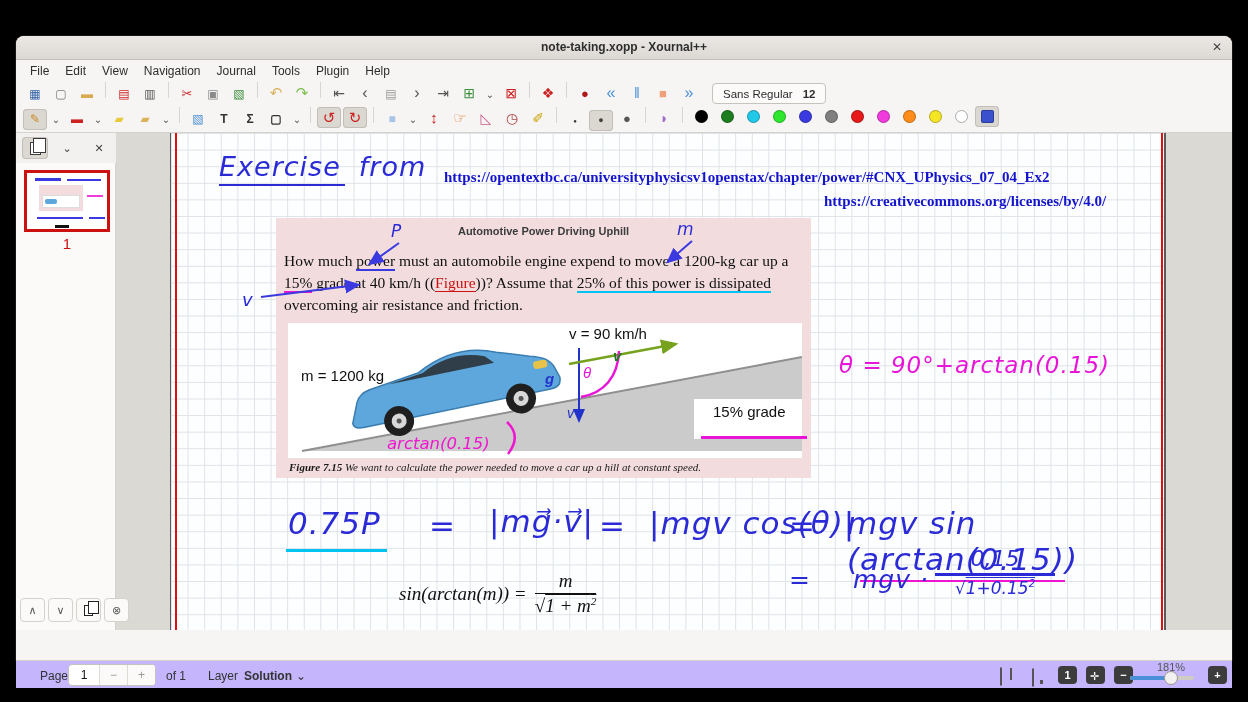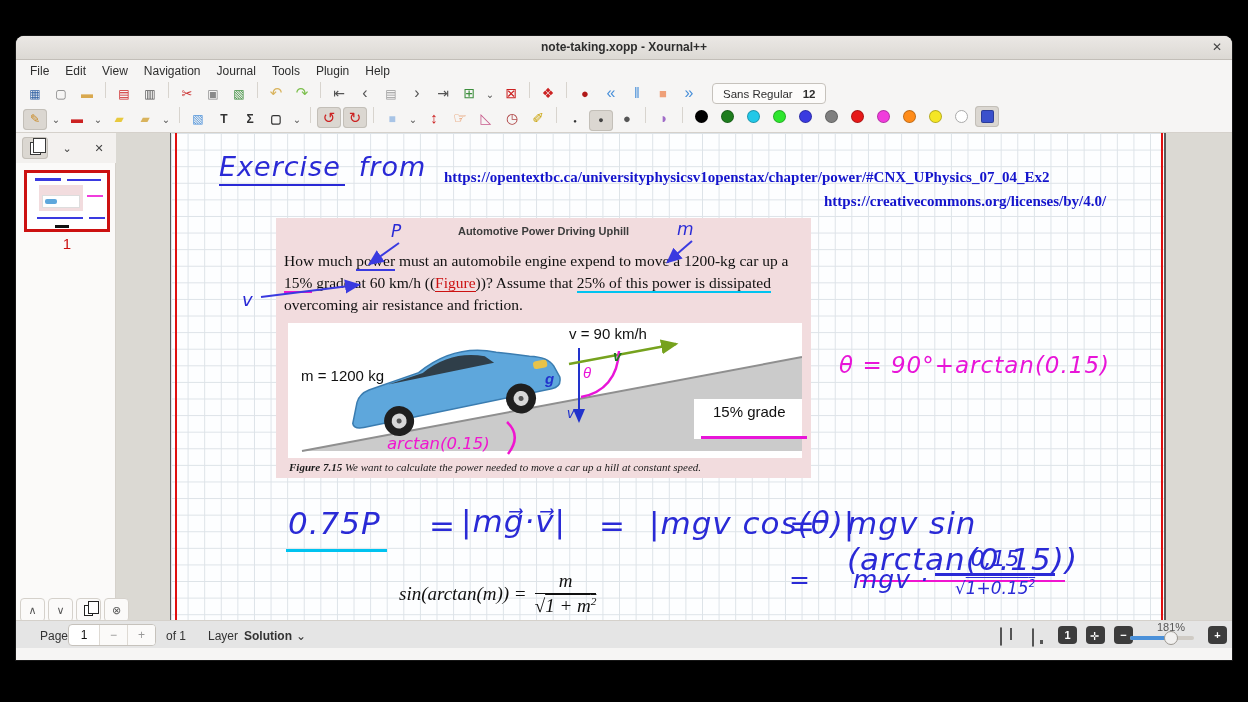--- a/index.html
+++ b/index.html
@@ -121,21 +121,21 @@
   .ann-p { left:220px; top:88px; }
   .ann-m { left:506px; top:86px; }
   .ann-v { left:71px; top:156px; font-size:18px; }
 
   .eq-theta { position:absolute; left:668px; top:219px; font-size:23px; color:#e815d8;
               font-family:"DejaVu Sans",sans-serif; font-style:italic; letter-spacing:1px; }
 
   .sol { position:absolute; font-size:31px; letter-spacing:1px; }
   .sol-lhs { left:115px; top:372px; border-bottom:3px solid #00c3f0; padding:0 6px 8px 2px; }
   .sol-eq1 { left:258px; top:374px; }
-  .sol-t1  { left:290px; top:370px; }
+  .sol-t1  { left:318px; top:370px; }
   .sol-eq2 { left:428px; top:374px; }
   .sol-t2  { left:478px; top:372px; }
   .sol-eq3 { left:618px; top:374px; }
   .sol-t3  { left:676px; top:372px; }
   .sol-t3 .u3 { border-bottom:2.5px solid #f015d0; padding-bottom:3px; }
   .sol2-eq  { position:absolute; left:618px; top:432px; font-size:25px; }
   .sol2-pre { position:absolute; left:682px; top:432px; font-size:25px; letter-spacing:1px; }
   .frac2 { position:absolute; left:764px; top:413px; width:120px; text-align:center; }
   .frac2 .num { display:block; font-size:22px; border-bottom:3px solid #2a2ad6; padding-bottom:2px; }
   .frac2 .den { display:block; font-size:17px; padding-top:2px; }
@@ -144,21 +144,21 @@
 
   .latex { position:absolute; left:228px; top:437px; color:#101010;
            font-family:"Liberation Serif", serif; font-size:19px; display:flex; align-items:center; }
   .latex .lx-lhs { font-style:italic; font-family:"Liberation Serif",serif; }
   .latex .lx-frac { display:inline-block; text-align:center; margin-left:8px; }
   .latex .lx-num { display:block; font-style:italic; border-bottom:1.5px solid #101010; padding:0 14px 1px; }
   .latex .lx-den { display:block; padding-top:1px; }
   .latex .lx-den .ovl { text-decoration:overline; font-style:italic; }
 
   
-  .statusbar { position:absolute; left:16px; top:620px; width:1216px; height:28px; background:#e5e5e5;
+  .statusbar { position:absolute; left:16px; top:660px; width:1216px; height:28px; background:#c4b5fd;
                border-top:1px solid #d5d1cb; }
   .st-label { position:absolute; font-size:12px; color:#333; top:8px; }
   .spin { position:absolute; left:52px; top:3px; height:22px; display:flex;
           border:1px solid #c6c2bc; border-radius:4px; overflow:hidden; background:#fff; }
   .spin .val { width:30px; display:flex; align-items:center; justify-content:center; font-size:12px; color:#111; }
   .spin .seg { width:28px; display:flex; align-items:center; justify-content:center; font-size:12px;
                color:#999; background:#fbfaf9; border-left:1px solid #dedad4; }
   .st-bold { font-weight:bold; }
   .dark-btn { position:absolute; top:5px; width:19px; height:18px; background:#3c3c3c; border-radius:4px;
               color:#fff; display:flex; align-items:center; justify-content:center;
@@ -369,21 +369,21 @@
 
       <div class="heading hand">
         <span class="w1">Exercise</span><span class="w2">from</span>
       </div>
       <div class="url url1">https://opentextbc.ca/universityphysicsv1openstax/chapter/power/#CNX_UPhysics_07_04_Ex2</div>
       <div class="url url2">https://creativecommons.org/licenses/by/4.0/</div>
 
       <div class="pinkbox"></div>
       <div class="pb-title">Automotive Power Driving Uphill</div>
       <div class="pb-body">
-        <span>How much </span><span class="u-blue">power</span><span> must an automobile engine expend to move a 1200-kg car up a </span><span class="u-mag">15%</span><span> grade at 60 km/h ((</span><span class="fig-link">Figure</span><span>))? Assume that </span><span class="u-cyan">25% of this power is dissipated</span><span> overcoming air resistance and friction.</span>
+        <span>How much </span><span class="u-blue">power</span><span> must an automobile engine expend to move a 1200-kg car up a </span><span class="u-mag">15%</span><span> grade at 40 km/h ((</span><span class="fig-link">Figure</span><span>))? Assume that </span><span class="u-cyan">25% of this power is dissipated</span><span> overcoming air resistance and friction.</span>
       </div>
 
       <div class="figure">
         <svg width="514" height="135" viewBox="0 0 514 135">
           <defs>
             <marker id="ah-g" markerWidth="8" markerHeight="8" refX="6" refY="3" orient="auto">
                 <path d="M0,0 L7,3 L0,6 Z" fill="#76a21e"></path>
               </marker>
             <marker id="ah-b" markerWidth="8" markerHeight="8" refX="6" refY="3" orient="auto">
                 <path d="M0,0 L7,3 L0,6 Z" fill="#2233cc"></path>

